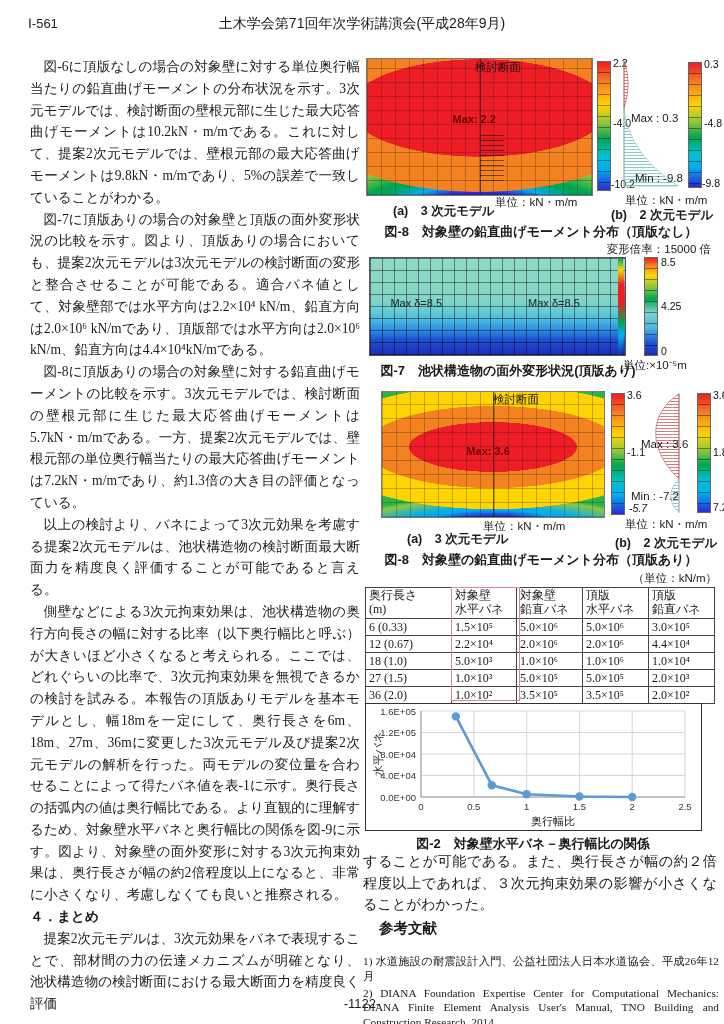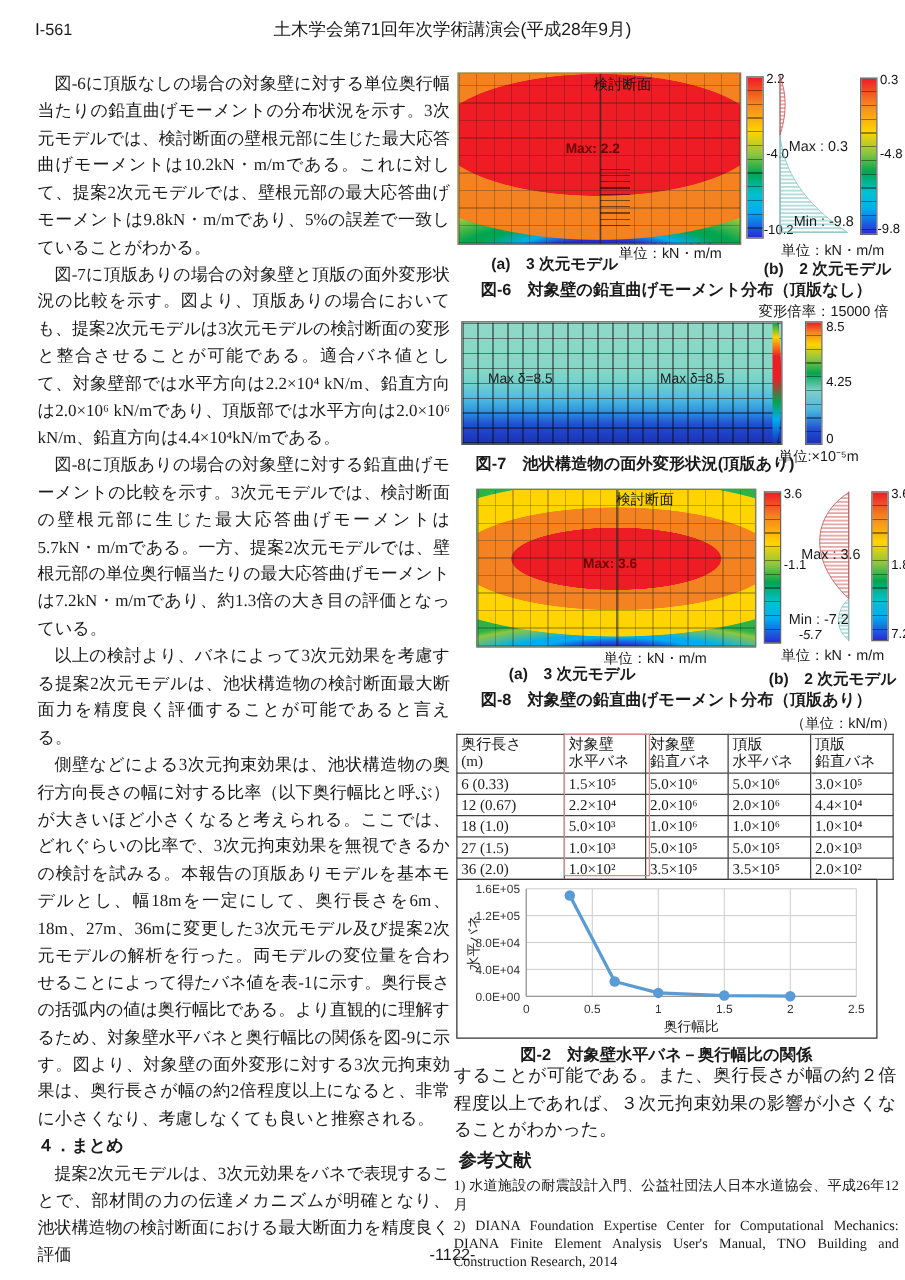--- a/index.html
+++ b/index.html
@@ -52,21 +52,21 @@
   td{height:16px;}
   .col2box{position:absolute;left:86px;top:0;width:67px;height:112px;border:1px solid #d98a8a;pointer-events:none;}
   .tbl-cap{position:absolute;top:0;left:28px;font:bold 13px "Liberation Sans",sans-serif;white-space:nowrap;}
   .tbl-unit{position:absolute;top:1px;right:2px;font:11.5px "Liberation Sans",sans-serif;white-space:nowrap;}
 
   .chartbox{position:absolute;left:2px;top:2px;width:335px;height:126px;border:1.2px solid #333;background:#fff;}
   .tick{font:9.5px "Liberation Sans",sans-serif;fill:#333;}
   .axlabel{font:11px "Liberation Sans",sans-serif;fill:#222;}
 
   .rtext{position:absolute;left:0;top:0;width:354px;font-size:14.2px;line-height:21.5px;text-align:justify;}
-  .ref-head{font:bold 14.5px "Liberation Sans",sans-serif;margin:4px;}
+  .ref-head{font:bold 14.5px "Liberation Sans",sans-serif;margin:16px;}
   .ref-item{font-size:11.3px;line-height:14.8px;margin:2px 0 0 0;text-align:justify;}
 </style>
 </head>
 <body>
 
 <div class="page">
 
   <div class="hdr-left">Ⅰ-561</div>
   <div class="hdr-title">土木学会第71回年次学術講演会(平成28年9月)</div>
 
@@ -119,21 +119,21 @@
 
       <div class="cbar jet" style="left:325px;top:6px;height:124px;"></div>
       <div class="cbl" style="left:341px;top:2px;">0.3</div>
       <div class="cbl" style="left:341px;top:61px;">-4.8</div>
       <div class="cbl" style="left:339px;top:121px;">-9.8</div>
 
       <div class="figtext" style="left:132px;top:139px;">単位：kN・m/m</div>
       <div class="figtext" style="left:262px;top:137px;">単位：kN・m/m</div>
       <div class="sublabel" style="left:30px;top:147px;">(a)　3 次元モデル</div>
       <div class="sublabel" style="left:248px;top:151px;">(b)　2 次元モデル</div>
-      <div class="figcap" style="top:167px;">図-6　対象壁の鉛直曲げモーメント分布（頂版なし）</div>
+      <div class="figcap" style="top:167px;">図-8　対象壁の鉛直曲げモーメント分布（頂版なし）</div>
     </div>
 
     <div class="block" style="height:144px;">
       <div class="figtext" style="right:8px;top:0;left:auto;">変形倍率：15000 倍</div>
       <div class="mesh" style="left:6px;top:15px;width:255px;height:97px;">
         <div class="gridlay" style="background:
            repeating-linear-gradient(90deg, rgba(10,10,10,.45) 0 1px, transparent 1px 12px),
            repeating-linear-gradient(0deg, rgba(10,10,10,.45) 0 1px, transparent 1px 12px);"></div>
         <div class="mesh-edge"></div>
         <div class="meshlab" style="left:8%;top:40%;">Max δ=8.5</div>
@@ -157,21 +157,21 @@
           #2eb34a;">
         <div class="gridlay"></div>
         <div class="secline"></div>
         <div class="seclabel" style="left:50%;top:0;">検討断面</div>
         <div class="maxlab" style="left:38%;top:42%;">Max: 3.6</div>
         <div class="minlab" style="left:66%;top:86%;">Min: -5.7</div>
       </div>
       <div class="cbar jet" style="left:248px;top:7px;height:120px;"></div>
       <div class="cbl" style="left:264px;top:3px;">3.6</div>
       <div class="cbl" style="left:264px;top:60px;">-1.1</div>
-      <div class="cbl" style="left:276px;top:116px;font-style:italic;">-5.7</div>
+      <div class="cbl" style="left:266px;top:116px;font-style:italic;">-5.7</div>
 
       <svg width="62" height="125" style="position:absolute;left:272px;top:5px;">
         <defs>
           <pattern id="h8r" patternUnits="userSpaceOnUse" width="3" height="3">
               <path d="M0,1.5 H3" stroke="#cc4444" stroke-width="0.7"></path>
             </pattern>
           <pattern id="h8t" patternUnits="userSpaceOnUse" width="3" height="3">
               <path d="M0,1.5 H3" stroke="#5fb5b0" stroke-width="0.7"></path>
             </pattern>
         </defs>

